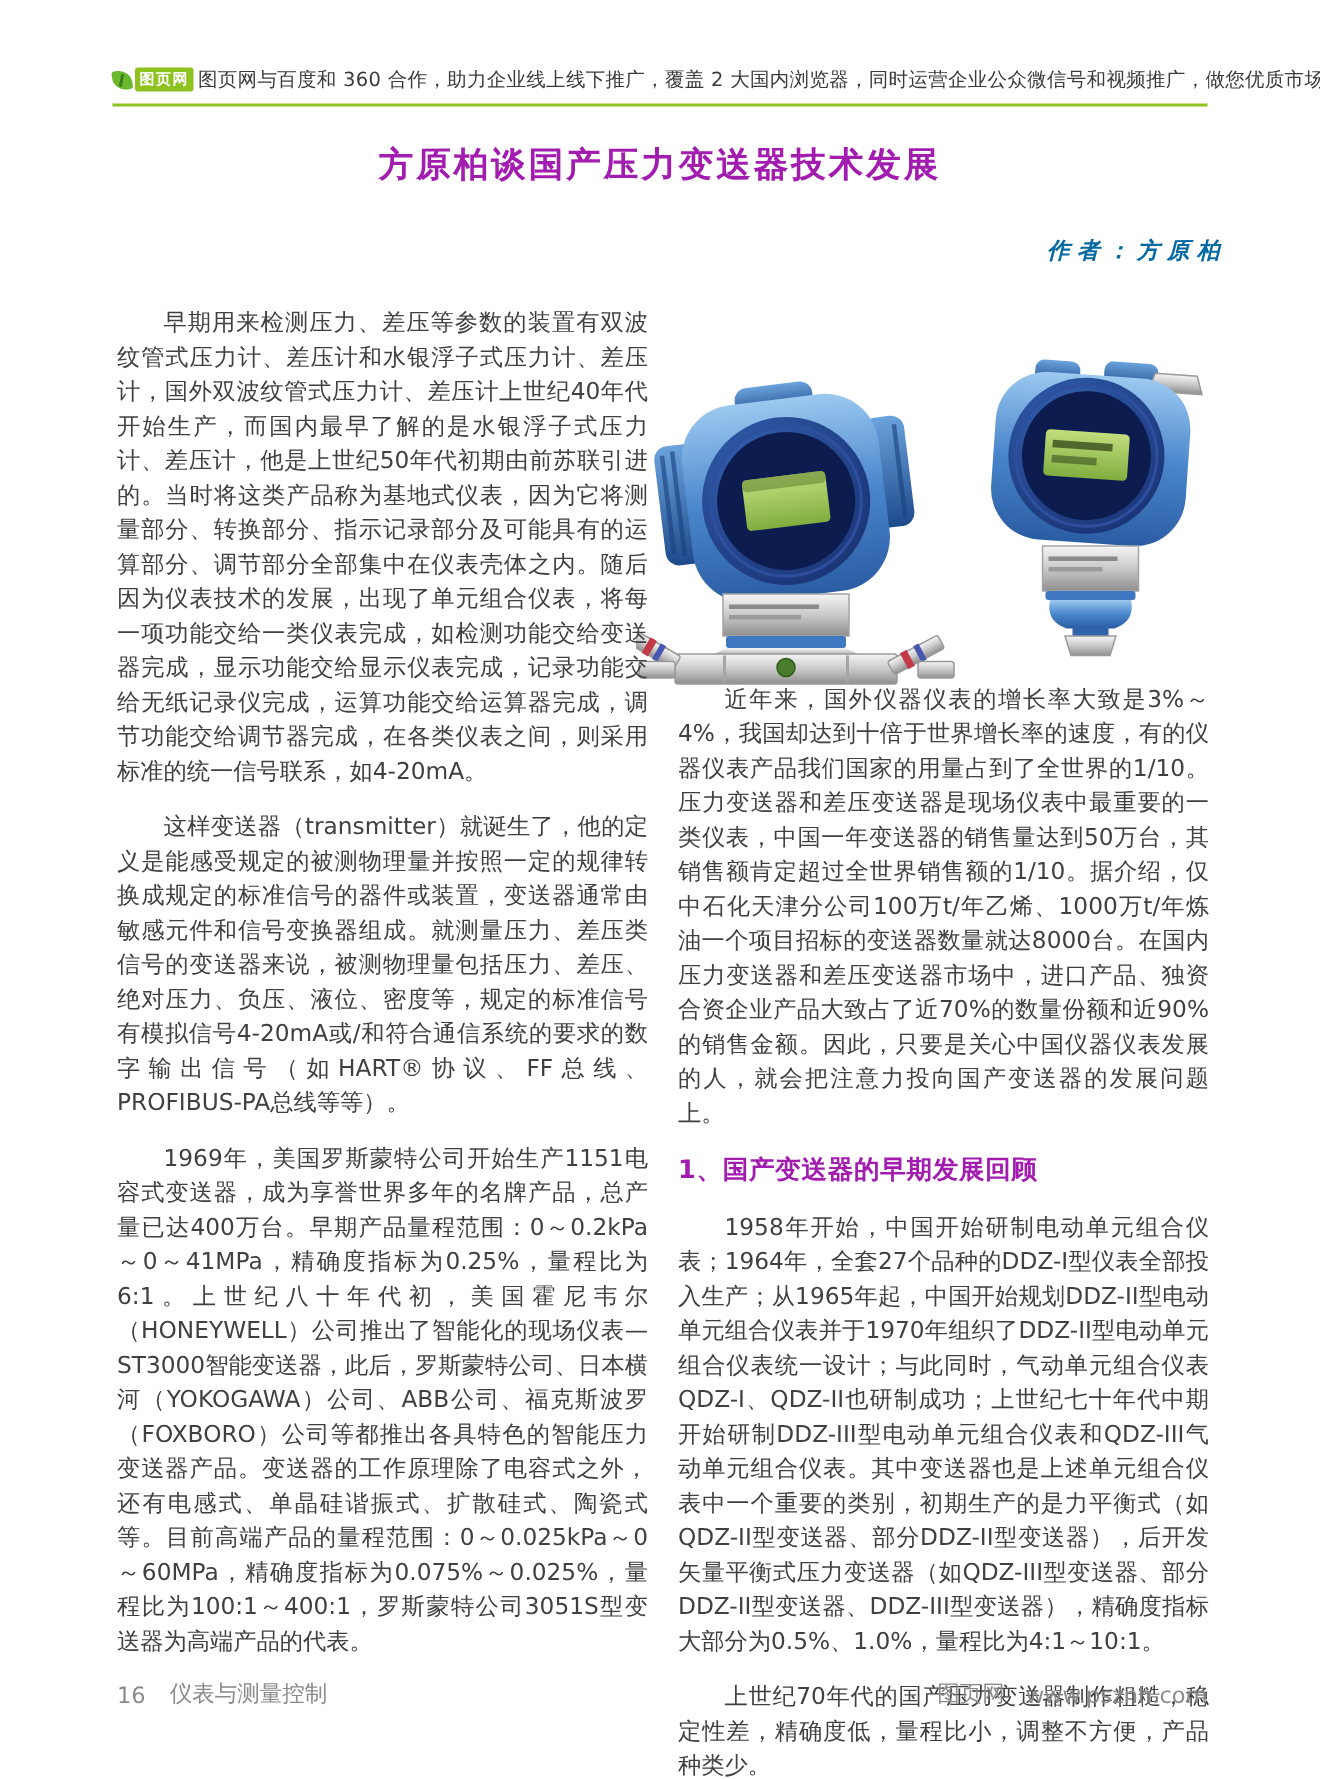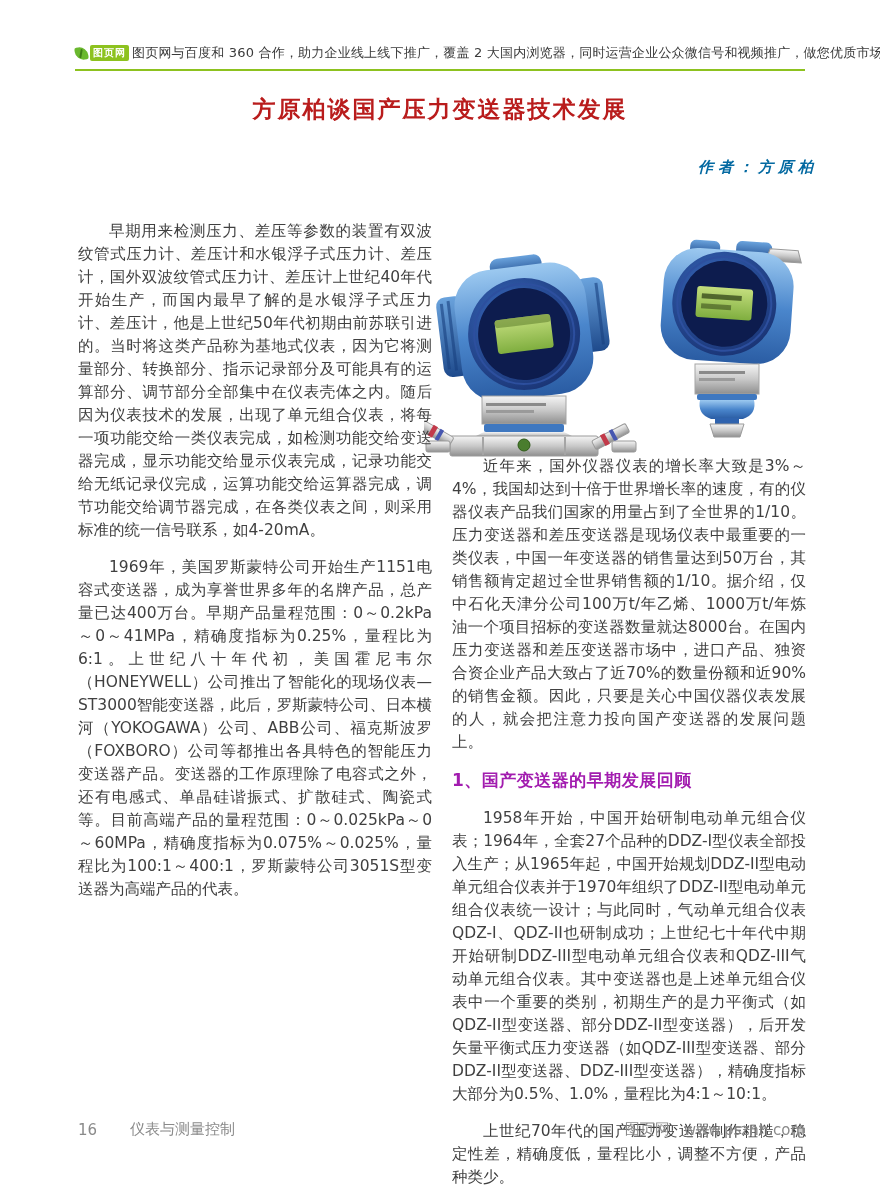--- a/index.html
+++ b/index.html
@@ -26,53 +26,53 @@
   .logo-badge{
     background:#8dc21f;color:#fff;font-size:10px;font-weight:bold;
     padding:1px 3px;border-radius:2px;letter-spacing:1px;flex:0 0 auto;
   }
   .banner-text{
     font-size:13px;color:#3a3a3a;white-space:nowrap;letter-spacing:0.2px;
   }
   
   .title{
     position:absolute;left:0;top:94px;width:880px;text-align:center;
-    font-size:23px;font-weight:bold;color:#b91c1c;letter-spacing:2px;
+    font-size:23px;font-weight:bold;color:#a21caf;letter-spacing:2px;
   }
   .author{
     position:absolute;top:158px;right:62px;
     font-family:"DejaVu Serif","Liberation Serif",serif;
     font-style:italic;font-weight:bold;font-size:15px;color:#0369a1;
     letter-spacing:5px;
   }
   
   .col{
     position:absolute;width:354px;font-size:15.5px;line-height:23px;
     color:#404040;text-align:justify;
   }
   .col p{margin:0 0 14px;text-indent:2em;}
-  .col-left{left:78px;top:220px;}
+  .col-left{left:78px;top:204px;}
   .col-right{left:452px;top:455px;}
   .section-heading{
     color:#a21caf;font-weight:bold;font-size:17px;line-height:24px;
     margin:4px 0 15px;text-indent:0;text-align:left;letter-spacing:0.5px;
   }
   
   .images{
     position:absolute;left:424px;top:238px;width:382px;height:224px;
     display:flex;justify-content:space-between;align-items:flex-start;
     background:#fff;
   }
   
   .footer{
     position:absolute;left:78px;top:1120px;width:727px;
     display:flex;justify-content:space-between;align-items:center;
     color:#8a8a8a;font-size:15px;
   }
-  .footer-left{display:flex;gap:33px;align-items:center;}
+  .footer-left{display:flex;gap:16px;align-items:center;}
   .footer-right{display:flex;gap:14px;align-items:center;}
 </style>
 </head>
 <body>
 
 <div class="banner">
   <span class="logo">
     <span class="logo-mark"></span>
     <span class="logo-badge">图页网</span>
   </span>
@@ -164,20 +164,21 @@
     <rect x="51" y="140" width="36" height="3" fill="#9a9a9a"></rect>
     <rect x="49" y="156" width="60" height="6" rx="2" fill="#3f78c0"></rect>
     <path d="M52,162 h54 q3,14 -11,19 h-32 q-14,-5 -11,-19 z" fill="url(#bg1)"></path>
     <rect x="67" y="180" width="24" height="6" fill="#2f63ae"></rect>
     <polygon points="62,186 96,186 92,199 66,199" fill="url(#mg)" stroke="#9a9a9a"></polygon>
   </svg>
 </div>
 
 <div class="col col-left">
   <p>早期用来检测压力、差压等参数的装置有双波纹管式压力计、差压计和水银浮子式压力计、差压计，国外双波纹管式压力计、差压计上世纪40年代开始生产，而国内最早了解的是水银浮子式压力计、差压计，他是上世纪50年代初期由前苏联引进的。当时将这类产品称为基地式仪表，因为它将测量部分、转换部分、指示记录部分及可能具有的运算部分、调节部分全部集中在仪表壳体之内。随后因为仪表技术的发展，出现了单元组合仪表，将每一项功能交给一类仪表完成，如检测功能交给变送器完成，显示功能交给显示仪表完成，记录功能交给无纸记录仪完成，运算功能交给运算器完成，调节功能交给调节器完成，在各类仪表之间，则采用标准的统一信号联系，如4-20mA。</p>
+  <p>这样变送器（transmitter）就诞生了，他的定义是能感受规定的被测物理量并按照一定的规律转换成规定的标准信号的器件或装置，变送器通常由敏感元件和信号变换器组成。就测量压力、差压类信号的变送器来说，被测物理量包括压力、差压、绝对压力、负压、液位、密度等，规定的标准信号有模拟信号4-20mA或/和符合通信系统的要求的数字输出信号（如HART®协议、FF总线、PROFIBUS-PA总线等等）。</p>
   <p>1969年，美国罗斯蒙特公司开始生产1151电容式变送器，成为享誉世界多年的名牌产品，总产量已达400万台。早期产品量程范围：0～0.2kPa～0～41MPa，精确度指标为0.25%，量程比为6:1。上世纪八十年代初，美国霍尼韦尔（HONEYWELL）公司推出了智能化的现场仪表—ST3000智能变送器，此后，罗斯蒙特公司、日本横河（YOKOGAWA）公司、ABB公司、福克斯波罗（FOXBORO）公司等都推出各具特色的智能压力变送器产品。变送器的工作原理除了电容式之外，还有电感式、单晶硅谐振式、扩散硅式、陶瓷式等。目前高端产品的量程范围：0～0.025kPa～0～60MPa，精确度指标为0.075%～0.025%，量程比为100:1～400:1，罗斯蒙特公司3051S型变送器为高端产品的代表。</p>
 </div>
 
 <div class="col col-right">
   <p>近年来，国外仪器仪表的增长率大致是3%～4%，我国却达到十倍于世界增长率的速度，有的仪器仪表产品我们国家的用量占到了全世界的1/10。压力变送器和差压变送器是现场仪表中最重要的一类仪表，中国一年变送器的销售量达到50万台，其销售额肯定超过全世界销售额的1/10。据介绍，仅中石化天津分公司100万t/年乙烯、1000万t/年炼油一个项目招标的变送器数量就达8000台。在国内压力变送器和差压变送器市场中，进口产品、独资合资企业产品大致占了近70%的数量份额和近90%的销售金额。因此，只要是关心中国仪器仪表发展的人，就会把注意力投向国产变送器的发展问题上。</p>
   <div class="section-heading">1、国产变送器的早期发展回顾</div>
   <p>1958年开始，中国开始研制电动单元组合仪表；1964年，全套27个品种的DDZ-I型仪表全部投入生产；从1965年起，中国开始规划DDZ-II型电动单元组合仪表并于1970年组织了DDZ-II型电动单元组合仪表统一设计；与此同时，气动单元组合仪表QDZ-I、QDZ-II也研制成功；上世纪七十年代中期开始研制DDZ-III型电动单元组合仪表和QDZ-III气动单元组合仪表。其中变送器也是上述单元组合仪表中一个重要的类别，初期生产的是力平衡式（如QDZ-II型变送器、部分DDZ-II型变送器），后开发矢量平衡式压力变送器（如QDZ-III型变送器、部分DDZ-II型变送器、DDZ-III型变送器），精确度指标大部分为0.5%、1.0%，量程比为4:1～10:1。</p>
   <p>上世纪70年代的国产压力变送器制作粗糙，稳定性差，精确度低，量程比小，调整不方便，产品种类少。</p>
 </div>
 

